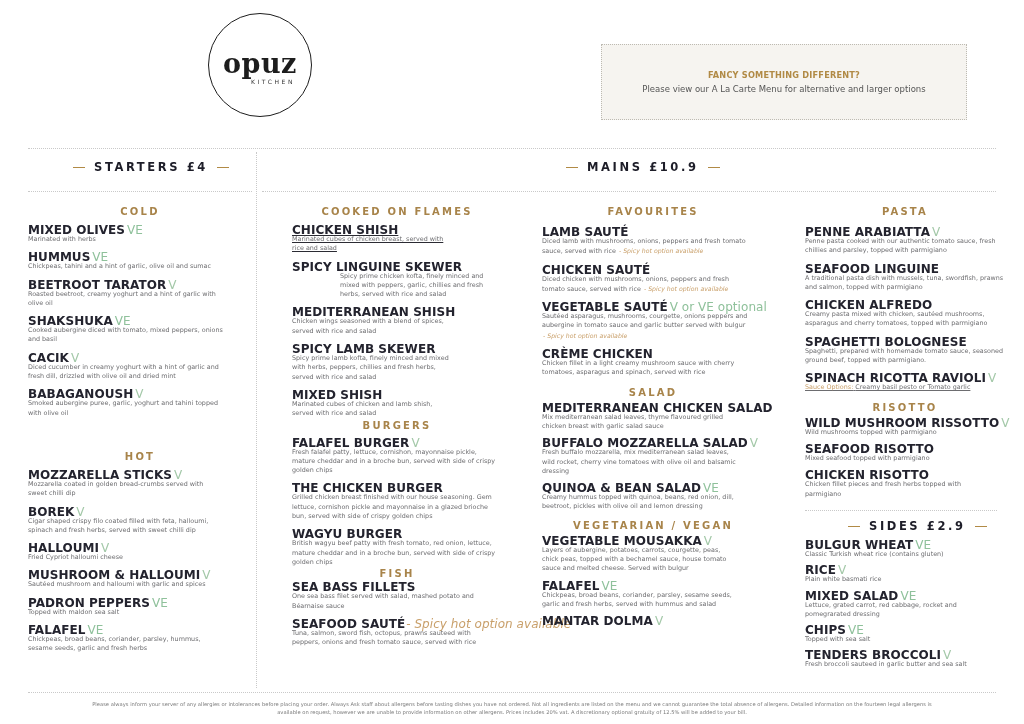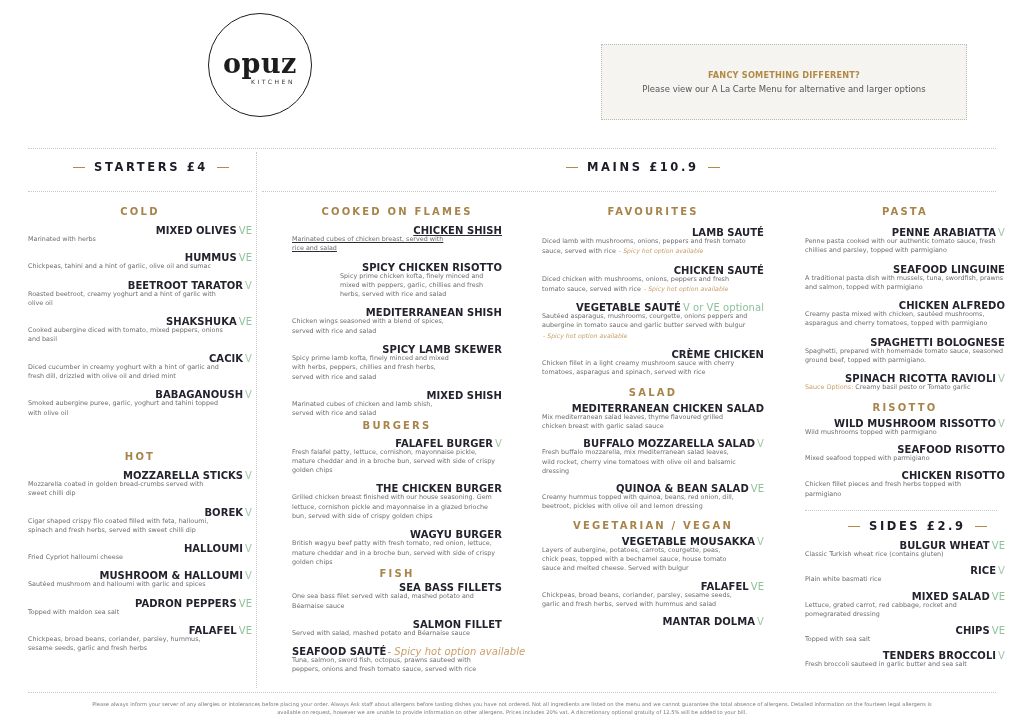--- a/index.html
+++ b/index.html
@@ -30,21 +30,21 @@
     display: flex; align-items: center; gap: 9px; white-space: nowrap;
   }
   .price-head .dash { display: inline-block; width: 12px; border-top: 1.5px solid #b18a45; }
 
   .col { position: absolute; }
   .cat {
     font-size: 10px; font-weight: bold; letter-spacing: 2.2px; color: #a8844a;
     text-align: center; margin-bottom: 9px; white-space: nowrap;
   }
   .item { margin-bottom: 9px; }
-  .iname { font-size: 10px; font-weight: bold; color: #23232e; letter-spacing: 0.05px; line-height: 9px; white-space: nowrap; text-align: right; }
+  .iname { font-size: 12px; font-weight: bold; color: #23232e; letter-spacing: 0.05px; line-height: 9px; white-space: nowrap; }
   .tag { font-weight: normal; color: #8fc19b; margin-left: 2px; }
   .tag.v { color: #a3c8a8; }
   .spicy { font-weight: normal; font-style: italic; color: #c9a06b; margin-left: 1px; }
   .idesc { font-size: 6.4px; color: #6d6d70; line-height: 9.3px; }
   .idesc .spicy { font-size: 6.2px; }
   .sauce-lbl { color: #c9a06b; }
 
   .footer {
     position: absolute; left: 25px; top: 701px; width: 974px;
     font-size: 5.2px; color: #7a7a7a; text-align: center; line-height: 7.5px;
@@ -144,21 +144,21 @@
 </div>
 
 <div class="col" style="left:292px; top:206px; width:210px;">
   <div class="cat">COOKED ON FLAMES</div>
   <div id="flames-list">
       <div class="item" style="margin-bottom: 9px; text-decoration: underline;">
         <div class="iname"><span>CHICKEN SHISH</span></div>
         <div class="idesc" style="max-width: 160px;"><span>Marinated cubes of chicken breast, served with rice and salad</span></div>
       </div>
       <div class="item" style="margin-bottom: 9px;">
-        <div class="iname"><span>SPICY CHICKEN RISOTTO</span></div>
+        <div class="iname"><span>SPICY LINGUINE SKEWER</span></div>
         <div class="idesc" style="max-width: 160px; margin-left: 48px;"><span>Spicy prime chicken kofta, finely minced and mixed with peppers, garlic, chillies and fresh herbs, served with rice and salad</span></div>
       </div>
       <div class="item" style="margin-bottom: 9px;">
         <div class="iname"><span>MEDITERRANEAN SHISH</span></div>
         <div class="idesc" style="max-width: 160px;"><span>Chicken wings seasoned with a blend of spices, served with rice and salad</span></div>
       </div>
       <div class="item" style="margin-bottom: 9px;">
         <div class="iname"><span>SPICY LAMB SKEWER</span></div>
         <div class="idesc" style="max-width: 160px;"><span>Spicy prime lamb kofta, finely minced and mixed with herbs, peppers, chillies and fresh herbs, served with rice and salad</span></div>
       </div>
@@ -180,24 +180,20 @@
       <div class="item" style="margin-bottom: 9px;">
         <div class="iname"><span>WAGYU BURGER</span></div>
         <div class="idesc" style="max-width: 205px;"><span>British wagyu beef patty with fresh tomato, red onion, lettuce, mature cheddar and in a broche bun, served with side of crispy golden chips</span></div>
       </div>
     </div>
   <div class="cat" style="margin-top:-8px; margin-bottom:4px;">FISH</div>
   <div id="fish-list">
       <div class="item" style="margin-bottom: 9px;">
         <div class="iname"><span>SEA BASS FILLETS</span></div>
         <div class="idesc" style="max-width: 205px;"><span>One sea bass filet served with salad, mashed potato and Béarnaise sauce</span></div>
-      </div>
-      <div class="item" style="margin-bottom: 9px;">
-        <div class="iname"><span>SALMON FILLET</span></div>
-        <div class="idesc" style="max-width: 205px;"><span>Served with salad, mashed potato and Béarnaise sauce</span></div>
       </div>
       <div class="item" style="margin-bottom: 9px;">
         <div class="iname"><span>SEAFOOD SAUTÉ</span><span class="spicy">- Spicy hot option available</span></div>
         <div class="idesc" style="max-width: 205px;"><span>Tuna, salmon, sword fish, octopus, prawns sauteed with peppers, onions and fresh tomato sauce, served with rice</span></div>
       </div>
     </div>
 </div>
 
 <div class="col" style="left:542px; top:206px; width:222px;">
   <div class="cat" style="margin-bottom:11px;">FAVOURITES</div>
@@ -264,21 +260,21 @@
       <div class="item" style="margin-bottom: 9px;">
         <div class="iname"><span>CHICKEN ALFREDO</span></div>
         <div class="idesc" style="max-width: 205px;"><span>Creamy pasta mixed with chicken, sautéed mushrooms, asparagus and cherry tomatoes, topped with parmigiano</span></div>
       </div>
       <div class="item" style="margin-bottom: 9px;">
         <div class="iname"><span>SPAGHETTI BOLOGNESE</span></div>
         <div class="idesc" style="max-width: 205px;"><span>Spaghetti, prepared with homemade tomato sauce, seasoned ground beef, topped with parmigiano.</span></div>
       </div>
       <div class="item" style="margin-bottom: 9px;">
         <div class="iname"><span>SPINACH RICOTTA RAVIOLI</span><span class="tag v">V</span></div>
-        <div class="idesc" style="max-width: 205px;"><span class="sauce-lbl">Sauce Options:</span> <span>Creamy basil pesto or Tomato garlic</span></div>
+        <div class="idesc" style="max-width: 205px; text-decoration: underline;"><span class="sauce-lbl">Sauce Options:</span> <span>Creamy basil pesto or Tomato garlic</span></div>
       </div>
     </div>
   <div class="cat" style="margin-top:4px; margin-bottom:6px;">RISOTTO</div>
   <div id="risotto-list">
       <div class="item" style="margin-bottom: 8px;">
         <div class="iname"><span>WILD MUSHROOM RISSOTTO</span><span class="tag v">V</span></div>
         <div class="idesc" style="max-width: 170px;"><span>Wild mushrooms topped with parmigiano</span></div>
       </div>
       <div class="item" style="margin-bottom: 8px;">
         <div class="iname"><span>SEAFOOD RISOTTO</span></div>

